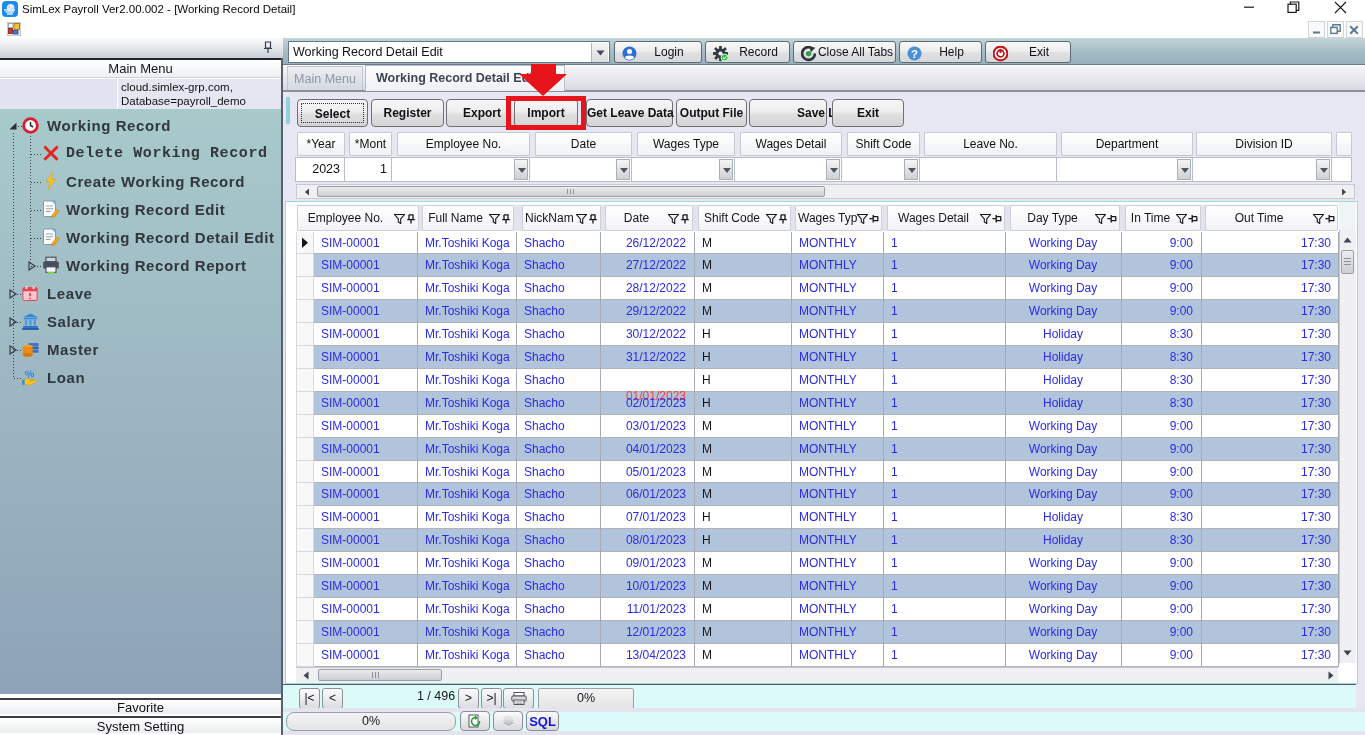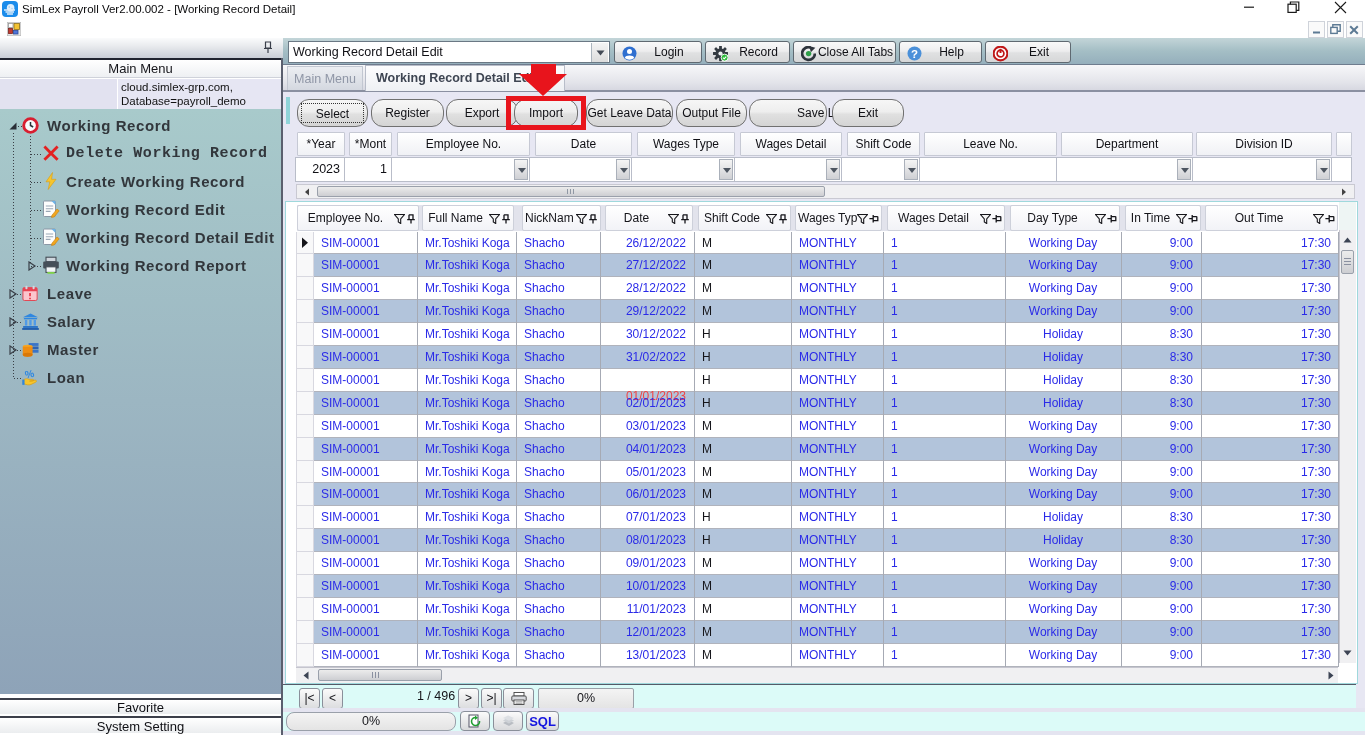--- a/index.html
+++ b/index.html
@@ -41,23 +41,23 @@
 
 #tabrow { left:0; top:27px; width:1082px; height:27px;
   background:linear-gradient(180deg,#f7f7f9 0%,#e3e4ea 70%,#d7d8e1 100%); border-bottom:2px solid #8b90a1;}
 #tab1 { position:absolute; left:4px; top:1px; width:76px; height:24px;
   background:linear-gradient(180deg,#eceef2,#d4d8e0); border:1px solid #c2c7d1; border-bottom:none;
   font-size:12.5px; color:#8f96a6; text-align:center; line-height:24px;}
 #tab2 { position:absolute; left:82px; top:0px; width:200px; height:26px;
   background:linear-gradient(180deg,#fdfdfe,#eef0f4); border:1px solid #b8bdc9; border-bottom:none;
   font-size:12.5px; font-weight:bold; color:#3e4552; line-height:25px; padding-left:10px; white-space:nowrap;}
 
-.cbtn { position:absolute; top:61px; height:28px; border:1px solid #707070; border-radius:12px;
+.cbtn { position:absolute; top:61px; height:28px; border:1px solid #707070; border-radius:4px;
   background:linear-gradient(180deg,#f6f6f6 0%,#eeeeee 45%,#e0e0e0 55%,#d4d4d4 100%);
-  font-size:12px; color:#101015; text-align:center; line-height:26px; white-space:nowrap;}
+  font-size:12px; color:#101015; text-align:center; line-height:26px; white-space:nowrap;font-weight:bold;}
 
 .fhdr { position:absolute; white-space:nowrap; top:94px; height:24px; background:linear-gradient(180deg,#ffffff,#f0f1f5);
   border:1px solid #c6c9d4; border-radius:1px; font-size:12px; color:#101015; text-align:center; line-height:22px;}
 .fin  { position:absolute; top:119px; height:25px; background:#fff; border:1px solid #b9bdc9; border-left:none;}
 .fin.first { border-left:1px solid #b9bdc9; }
 .fin .num { position:absolute; right:4px; top:0; line-height:23px; font-size:12.5px; color:#101015;}
 .ddbtn { position:absolute; right:1px; top:1px; width:14px; height:21px;
   background:linear-gradient(180deg,#f5f5f5,#cfd0d4); border:1px solid #aab0ba;}
 .ddbtn:after { content:""; position:absolute; left:3px; top:8px; border-left:4px solid transparent;
   border-right:4px solid transparent; border-top:5px solid #4d5560;}
@@ -540,21 +540,21 @@
 <div class="gcell tx" style="left:286px;width:86px;text-align:right;top:91.6px;color:#2a2ae8;">30/12/2022</div>
 <div class="gcell tx" style="left:388px;top:91.6px;color:#15151a;">H</div>
 <div class="gcell tx" style="left:485px;top:91.6px;color:#2a2ae8;">MONTHLY</div>
 <div class="gcell tx" style="left:577px;top:91.6px;color:#2a2ae8;">1</div>
 <div class="gcell tx" style="left:691px;width:116px;text-align:center;top:91.6px;color:#2a2ae8;">Holiday</div>
 <div class="gcell tx" style="left:807px;width:72px;text-align:right;top:91.6px;color:#2a2ae8;">8:30</div>
 <div class="gcell tx" style="left:887px;width:130px;text-align:right;top:91.6px;color:#2a2ae8;">17:30</div>
 <div class="gcell tx" style="left:7px;top:114.5px;color:#2a2ae8;">SIM-00001</div>
 <div class="gcell tx" style="left:111px;top:114.5px;color:#2a2ae8;">Mr.Toshiki Koga</div>
 <div class="gcell tx" style="left:210px;top:114.5px;color:#2a2ae8;">Shacho</div>
-<div class="gcell tx" style="left:286px;width:86px;text-align:right;top:114.5px;color:#2a2ae8;">31/02/2022</div>
+<div class="gcell tx" style="left:286px;width:86px;text-align:right;top:114.5px;color:#2a2ae8;">31/12/2022</div>
 <div class="gcell tx" style="left:388px;top:114.5px;color:#15151a;">H</div>
 <div class="gcell tx" style="left:485px;top:114.5px;color:#2a2ae8;">MONTHLY</div>
 <div class="gcell tx" style="left:577px;top:114.5px;color:#2a2ae8;">1</div>
 <div class="gcell tx" style="left:691px;width:116px;text-align:center;top:114.5px;color:#2a2ae8;">Holiday</div>
 <div class="gcell tx" style="left:807px;width:72px;text-align:right;top:114.5px;color:#2a2ae8;">8:30</div>
 <div class="gcell tx" style="left:887px;width:130px;text-align:right;top:114.5px;color:#2a2ae8;">17:30</div>
 <div class="gcell tx" style="left:7px;top:137.4px;color:#2a2ae8;">SIM-00001</div>
 <div class="gcell tx" style="left:111px;top:137.4px;color:#2a2ae8;">Mr.Toshiki Koga</div>
 <div class="gcell tx" style="left:210px;top:137.4px;color:#2a2ae8;">Shacho</div>
 <div class="gcell tx" style="left:286px;width:86px;text-align:right;top:137.4px;color:#ef4444;margin-top:16px;">01/01/2023</div>
@@ -670,21 +670,21 @@
 <div class="gcell tx" style="left:286px;width:86px;text-align:right;top:389.3px;color:#2a2ae8;">12/01/2023</div>
 <div class="gcell tx" style="left:388px;top:389.3px;color:#15151a;">M</div>
 <div class="gcell tx" style="left:485px;top:389.3px;color:#2a2ae8;">MONTHLY</div>
 <div class="gcell tx" style="left:577px;top:389.3px;color:#2a2ae8;">1</div>
 <div class="gcell tx" style="left:691px;width:116px;text-align:center;top:389.3px;color:#2a2ae8;">Working Day</div>
 <div class="gcell tx" style="left:807px;width:72px;text-align:right;top:389.3px;color:#2a2ae8;">9:00</div>
 <div class="gcell tx" style="left:887px;width:130px;text-align:right;top:389.3px;color:#2a2ae8;">17:30</div>
 <div class="gcell tx" style="left:7px;top:412.2px;color:#2a2ae8;">SIM-00001</div>
 <div class="gcell tx" style="left:111px;top:412.2px;color:#2a2ae8;">Mr.Toshiki Koga</div>
 <div class="gcell tx" style="left:210px;top:412.2px;color:#2a2ae8;">Shacho</div>
-<div class="gcell tx" style="left:286px;width:86px;text-align:right;top:412.2px;color:#2a2ae8;">13/01/2023</div>
+<div class="gcell tx" style="left:286px;width:86px;text-align:right;top:412.2px;color:#2a2ae8;">13/04/2023</div>
 <div class="gcell tx" style="left:388px;top:412.2px;color:#15151a;">M</div>
 <div class="gcell tx" style="left:485px;top:412.2px;color:#2a2ae8;">MONTHLY</div>
 <div class="gcell tx" style="left:577px;top:412.2px;color:#2a2ae8;">1</div>
 <div class="gcell tx" style="left:691px;width:116px;text-align:center;top:412.2px;color:#2a2ae8;">Working Day</div>
 <div class="gcell tx" style="left:807px;width:72px;text-align:right;top:412.2px;color:#2a2ae8;">9:00</div>
 <div class="gcell tx" style="left:887px;width:130px;text-align:right;top:412.2px;color:#2a2ae8;">17:30</div>
 </div>
 <div class="abs" style="left:10px;top:29.599999999999994px;width:18px;height:435px;">
 <div class="abs" style="left:0;top:0.0px;width:18px;height:22.9px;background:#f8f8f9;border:1px solid #d8d8e0;border-top:none;"></div>
 <div class="abs" style="left:0;top:22.9px;width:18px;height:22.9px;background:#f8f8f9;border:1px solid #d8d8e0;border-top:none;"></div>

